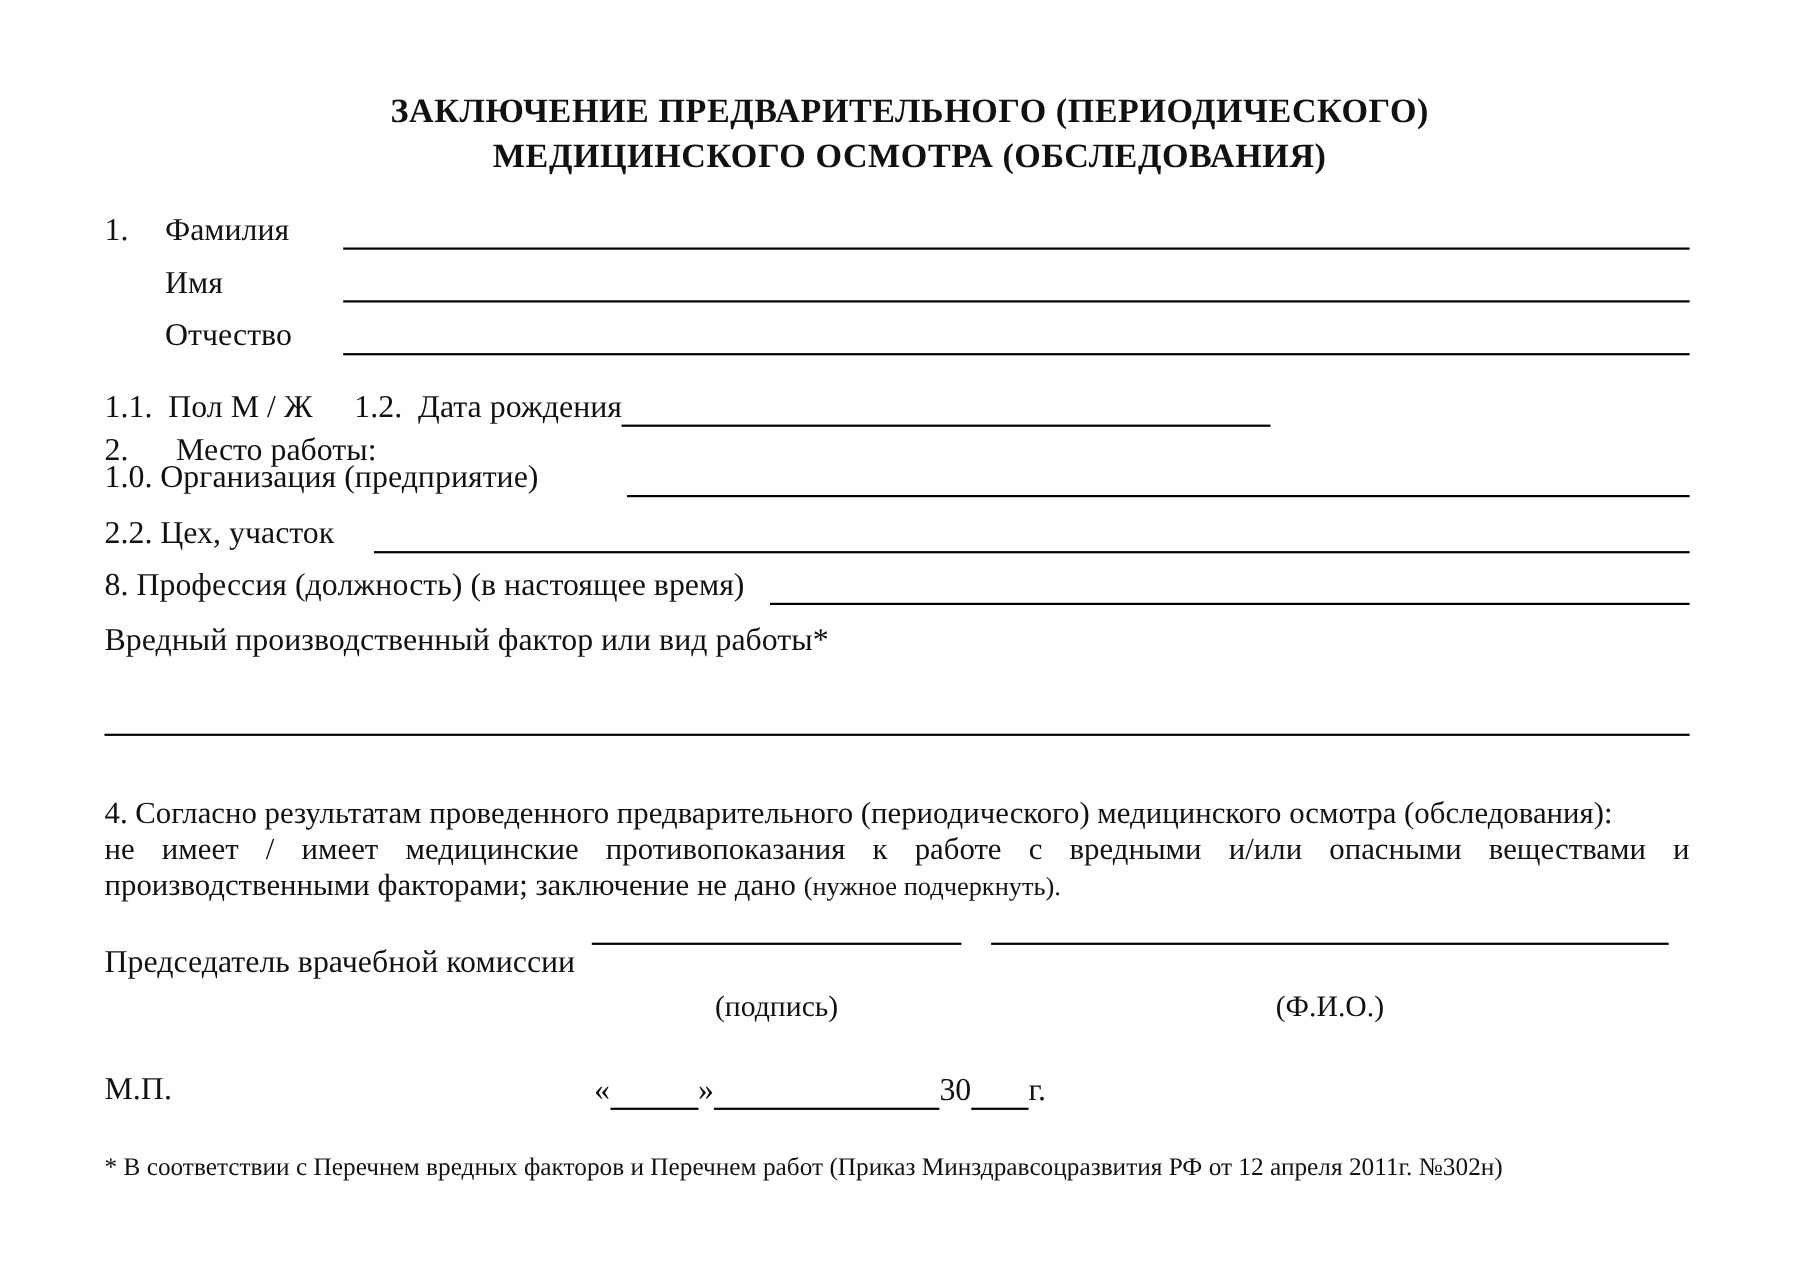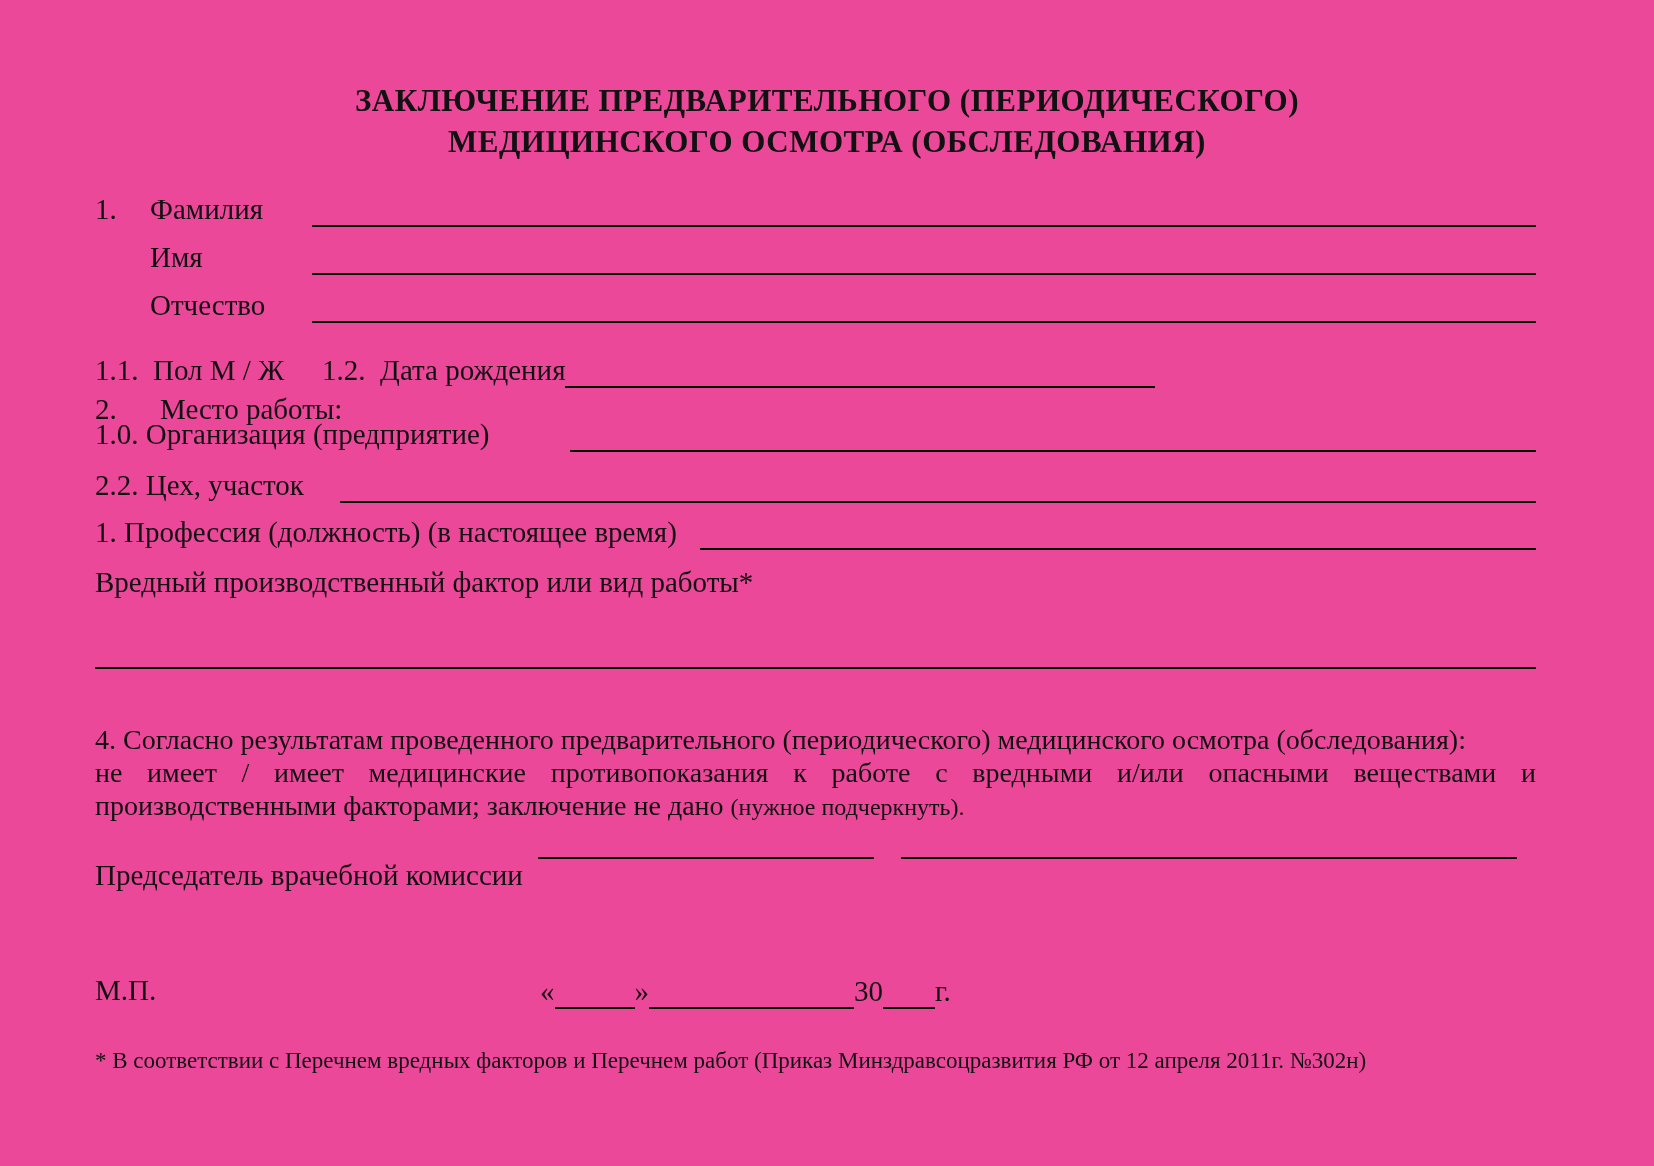--- a/index.html
+++ b/index.html
@@ -1,19 +1,19 @@
 <!DOCTYPE html>
 <html><head>
 <meta charset="utf-8">
 <style>
   html,body { margin:0; padding:0; background:#e8e8e8; }
   .page {
     position:relative;
     width:1654px; height:1166px;
-    background:#ec4899;
+    background:#ffffff;
     font-family:"Liberation Serif", serif;
     color:#111111;
     overflow:hidden;
   }
   .title {
     position:absolute; top:80px; left:0; right:0;
     text-align:center;
     font-weight:bold;
     font-size:31px; line-height:41px;
     letter-spacing:0.5px;
@@ -124,21 +124,21 @@
     <span class="lbl-org">1.0. Организация (предприятие)</span>
     <span class="fill"></span>
   </div>
 
   <div class="row" style="top:467px">
     <span class="lbl-shop">2.2. Цех, участок</span>
     <span class="fill"></span>
   </div>
 
   <div class="row" style="top:514px">
-    <span class="lbl-prof">1. Профессия (должность) (в настоящее время)</span>
+    <span class="lbl-prof">8. Профессия (должность) (в настоящее время)</span>
     <span class="fill"></span>
   </div>
 
   <div class="row" style="top:564px">
     <span class="flexnone">Вредный производственный фактор или вид работы*</span>
   </div>
 
   <div class="hr"></div>
 
   <div class="para">
@@ -146,20 +146,26 @@
     <div class="justify">не имеет / имеет медицинские противопоказания к работе с вредными и/или опасными веществами и</div>
     <div><span>производственными факторами; заключение не дано </span><span class="small-note">(нужное подчеркнуть).</span></div>
   </div>
 
   <div class="sig-row">
     <span class="sig-label">Председатель врачебной комиссии</span>
     <span class="sig-line1"></span>
     <span class="sig-gap"></span>
     <span class="sig-line2"></span>
   </div>
+  <div class="cap-row">
+    <span class="cap-spacer1"></span>
+    <span class="cap-box1">(подпись)</span>
+    <span class="cap-spacer2"></span>
+    <span class="cap-box2">(Ф.И.О.)</span>
+  </div>
 
   <span class="mp">М.П.</span>
   <div class="date-row">
     <span>«</span>
     <span class="dline dline-day"></span>
     <span>»</span>
     <span class="dline dline-month"></span>
     <span>30</span>
     <span class="dline dline-year"></span>
     <span>г.</span>

